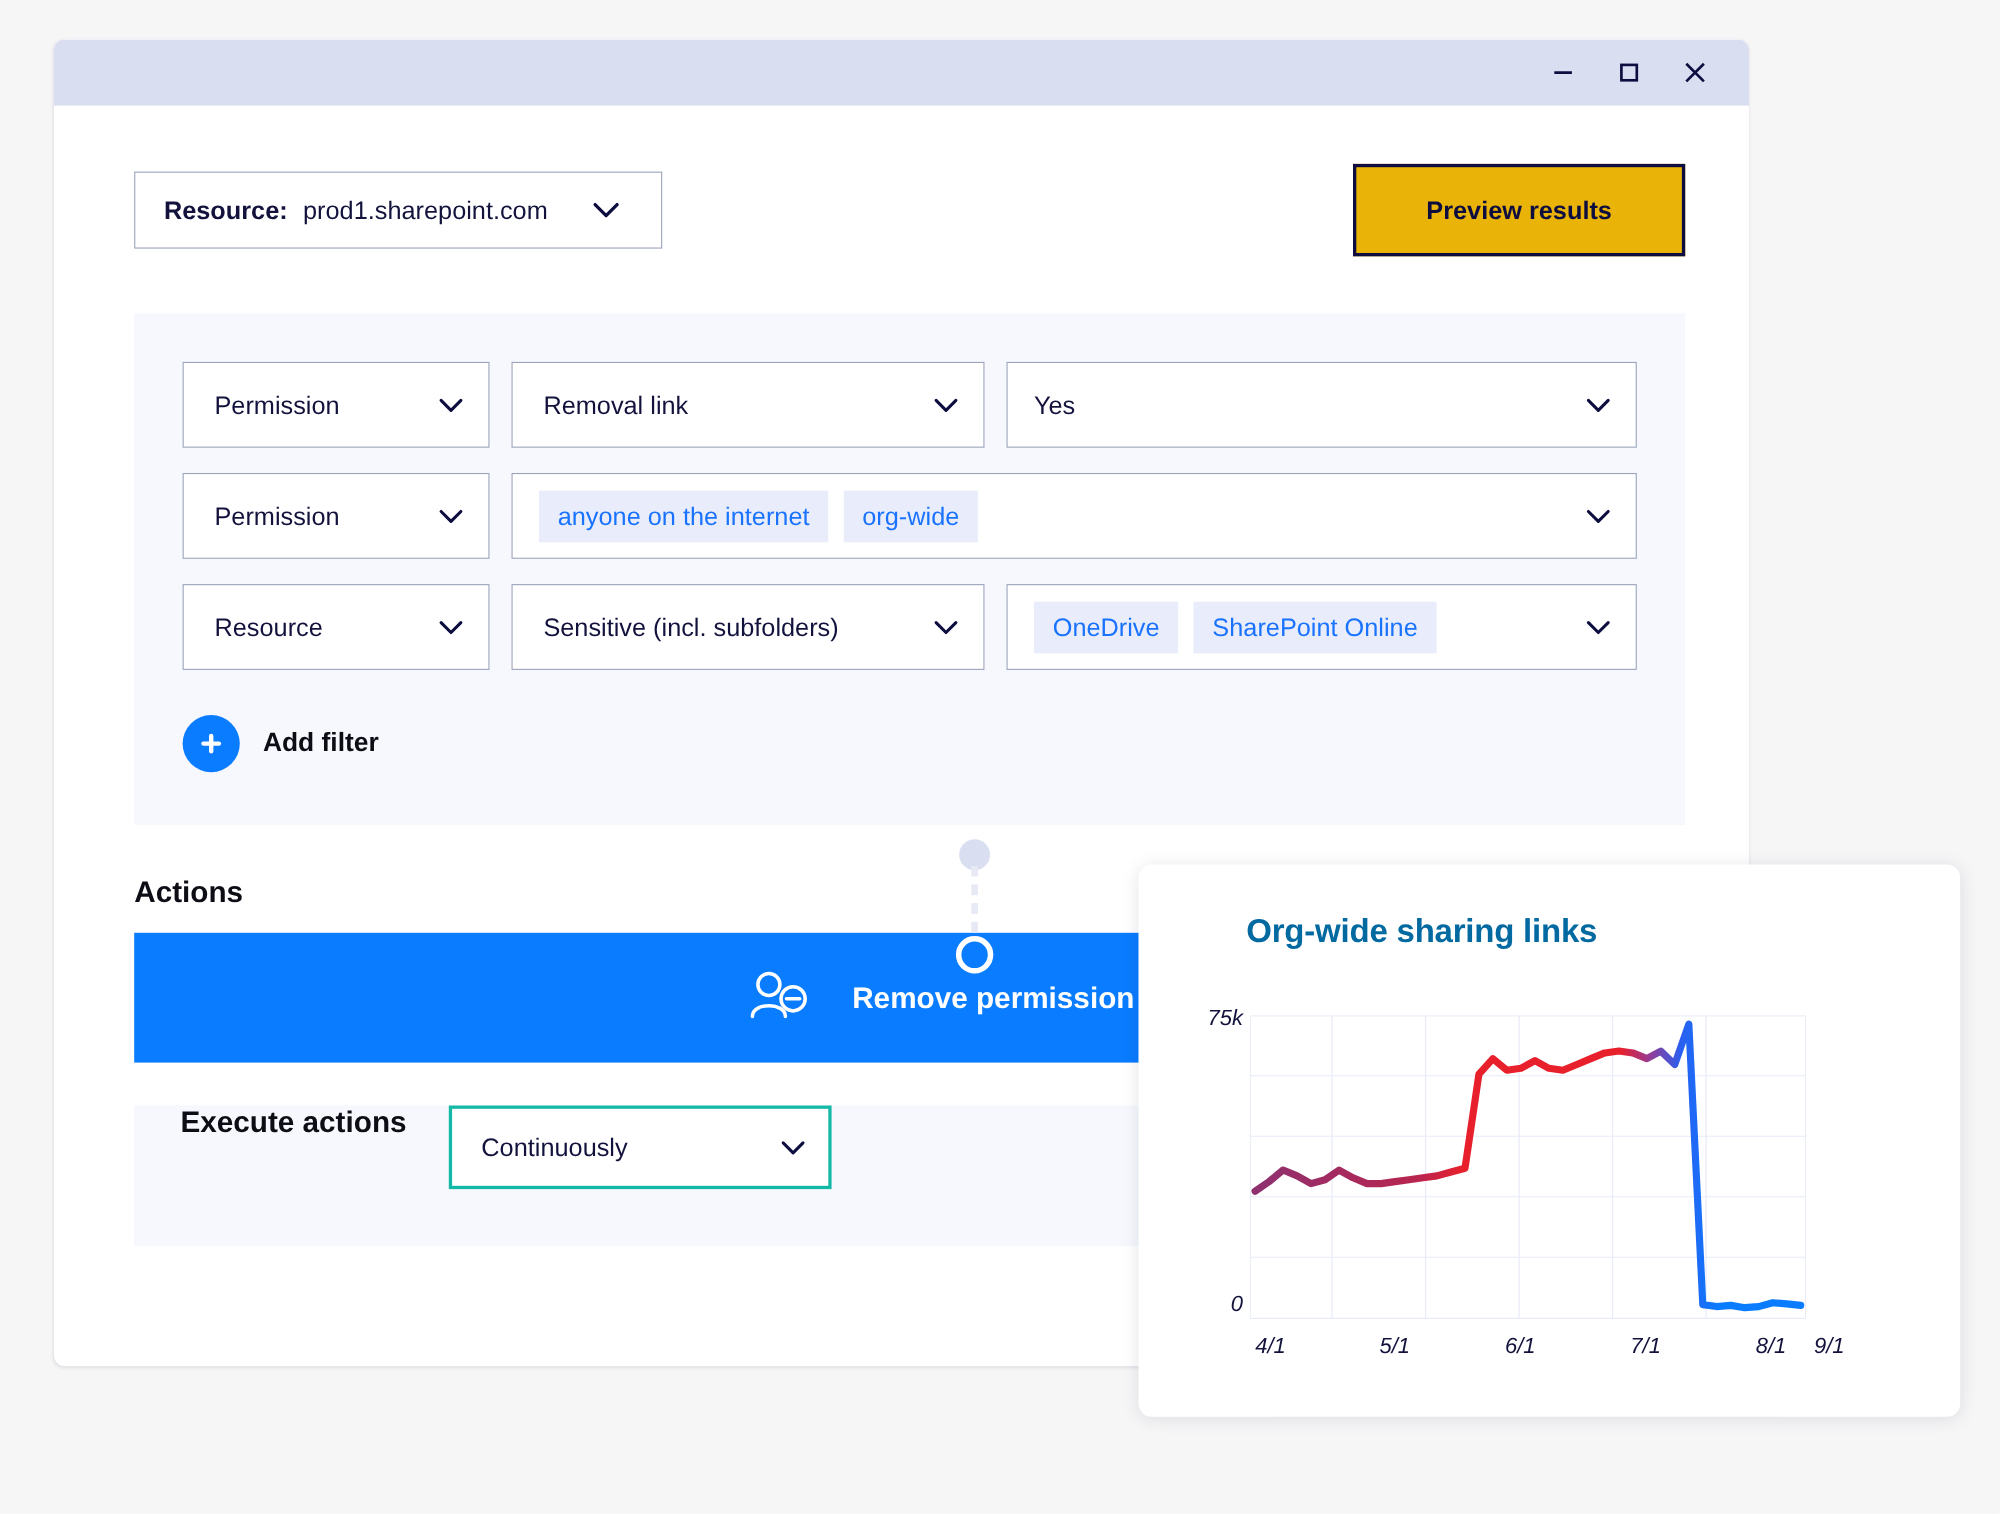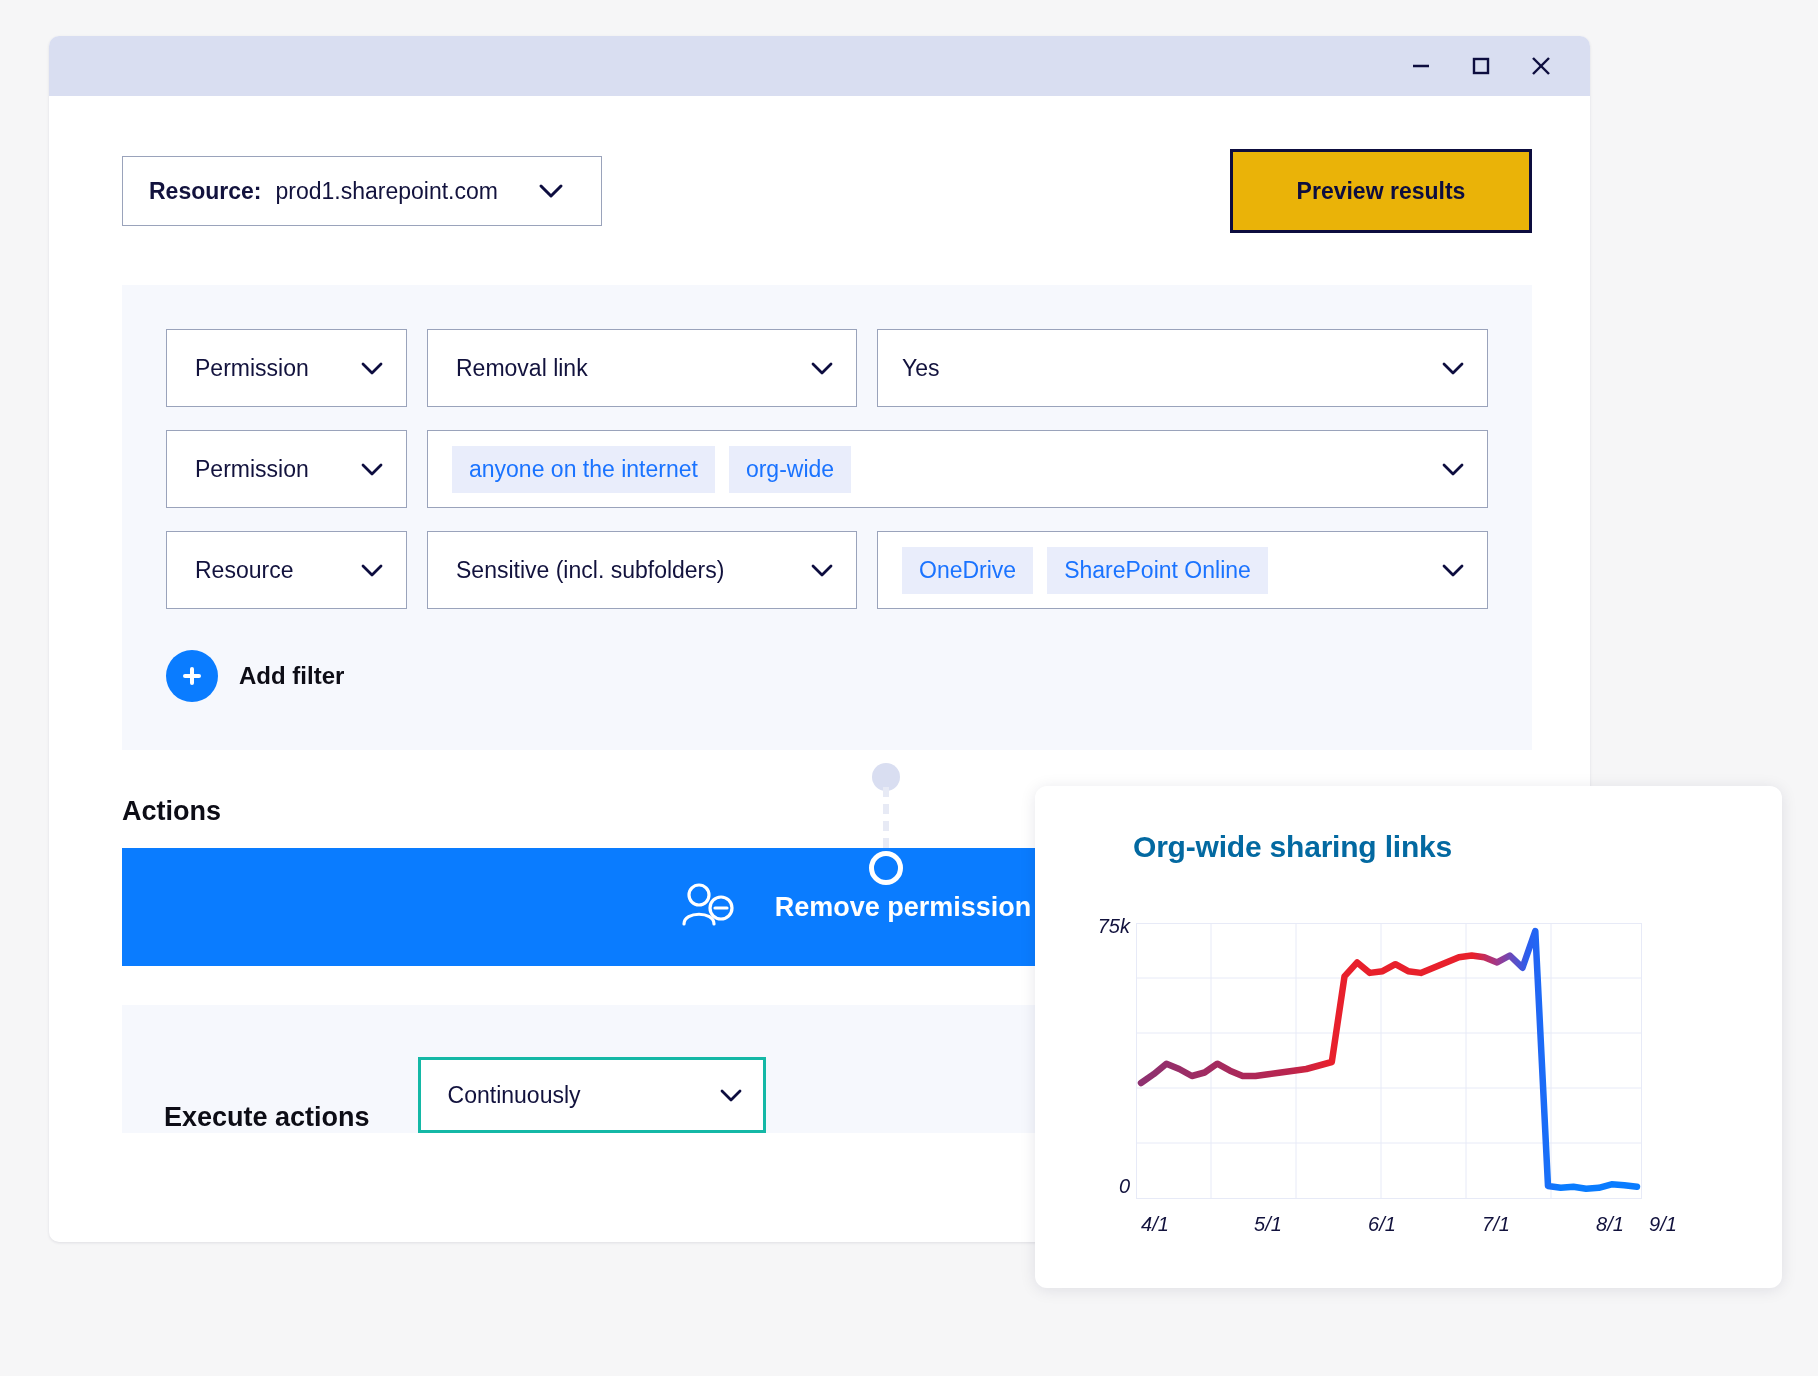--- a/index.html
+++ b/index.html
@@ -100,21 +100,21 @@
     background: #fff;
     height: 78px;
     display: flex;
     align-items: center;
     padding: 0 22px 0 28px;
     cursor: pointer;
     font-size: 23px;
     color: #12123d;
   }
   .sel .txt { flex: 1; white-space: nowrap; }
-  .sel-narrow { width: 241px; gap: 44px; }
+  .sel-narrow { width: 279px; gap: 44px; }
   .sel-mid    { width: 430px; }
   .sel-wide   { flex: 1; padding-left: 24px; }
 
   .tags { display:flex; align-items:center; gap: 14px; flex:1; }
   .tag {
     background: #e9edfb;
     color: #1a73ff;
     font-size: 23px;
     border-radius: 0;
     padding: 10px 17px;
@@ -194,23 +194,23 @@
     font-weight: 700;
     white-space: nowrap;
   }
 
   
   #execute-panel {
     margin: 39px 58px 0 73px;
     background: #f6f8fd;
     height: 128px;
     display: flex;
-    align-items: flex-end;
+    align-items: flex-start;
     padding-left: 42px;
-    gap: 48px;
+    gap: 38px;
   }
   #execute-label {
     font-size: 27px;
     font-weight: 700;
     color: #0d0d16;
     white-space: nowrap;
   }
   #execute-select {
     width: 348px;
     height: 76px;

